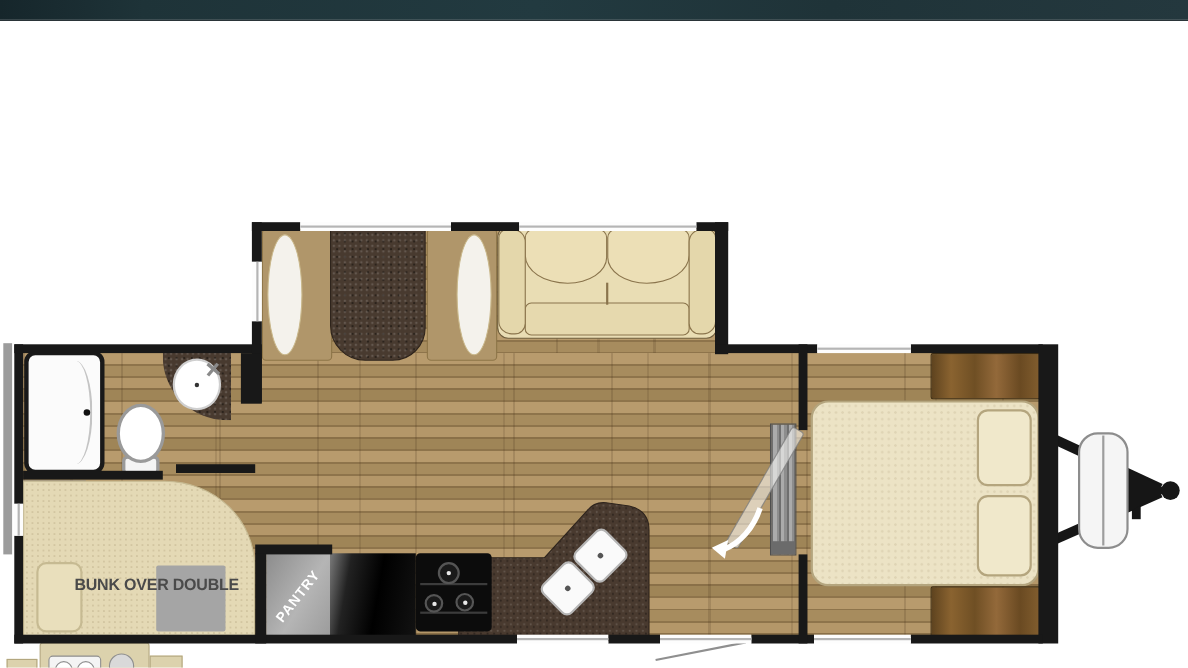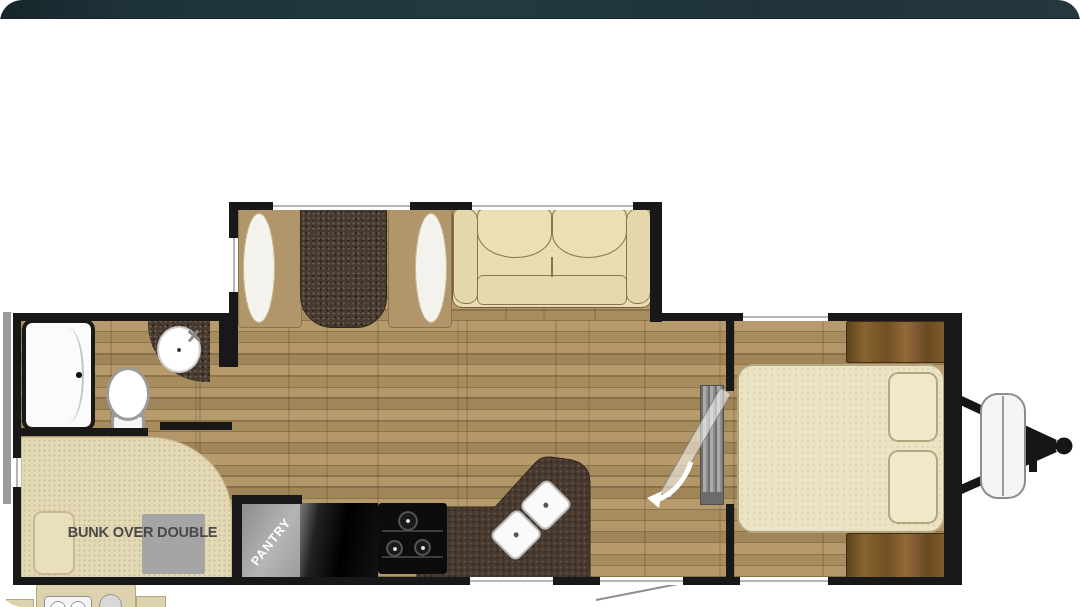--- a/index.html
+++ b/index.html
@@ -1,17 +1,17 @@
 <!DOCTYPE html>
 <html><head>
 <meta charset="utf-8">
 <style>
   html,body{margin:0;padding:0;background:#fff;}
   #stage{position:relative;width:1080px;height:607px;overflow:hidden;background:#ffffff;
-         font-family:"Liberation Sans",sans-serif;border-radius:22px;}
+         font-family:"Liberation Sans",sans-serif;}
   #stage *{position:absolute;box-sizing:border-box;}
 
   
   .floor{
     background-color:#a98e60;
     background-image:
       repeating-linear-gradient(90deg, rgba(60,40,20,.16) 0 2px, transparent 2px 89px),
       repeating-linear-gradient(90deg, transparent 0 43px, rgba(60,40,20,.13) 43px 45px, transparent 45px 131px),
       repeating-linear-gradient(180deg,
         #b89b6d 0 10px, #8e744b 10px 11.5px,

